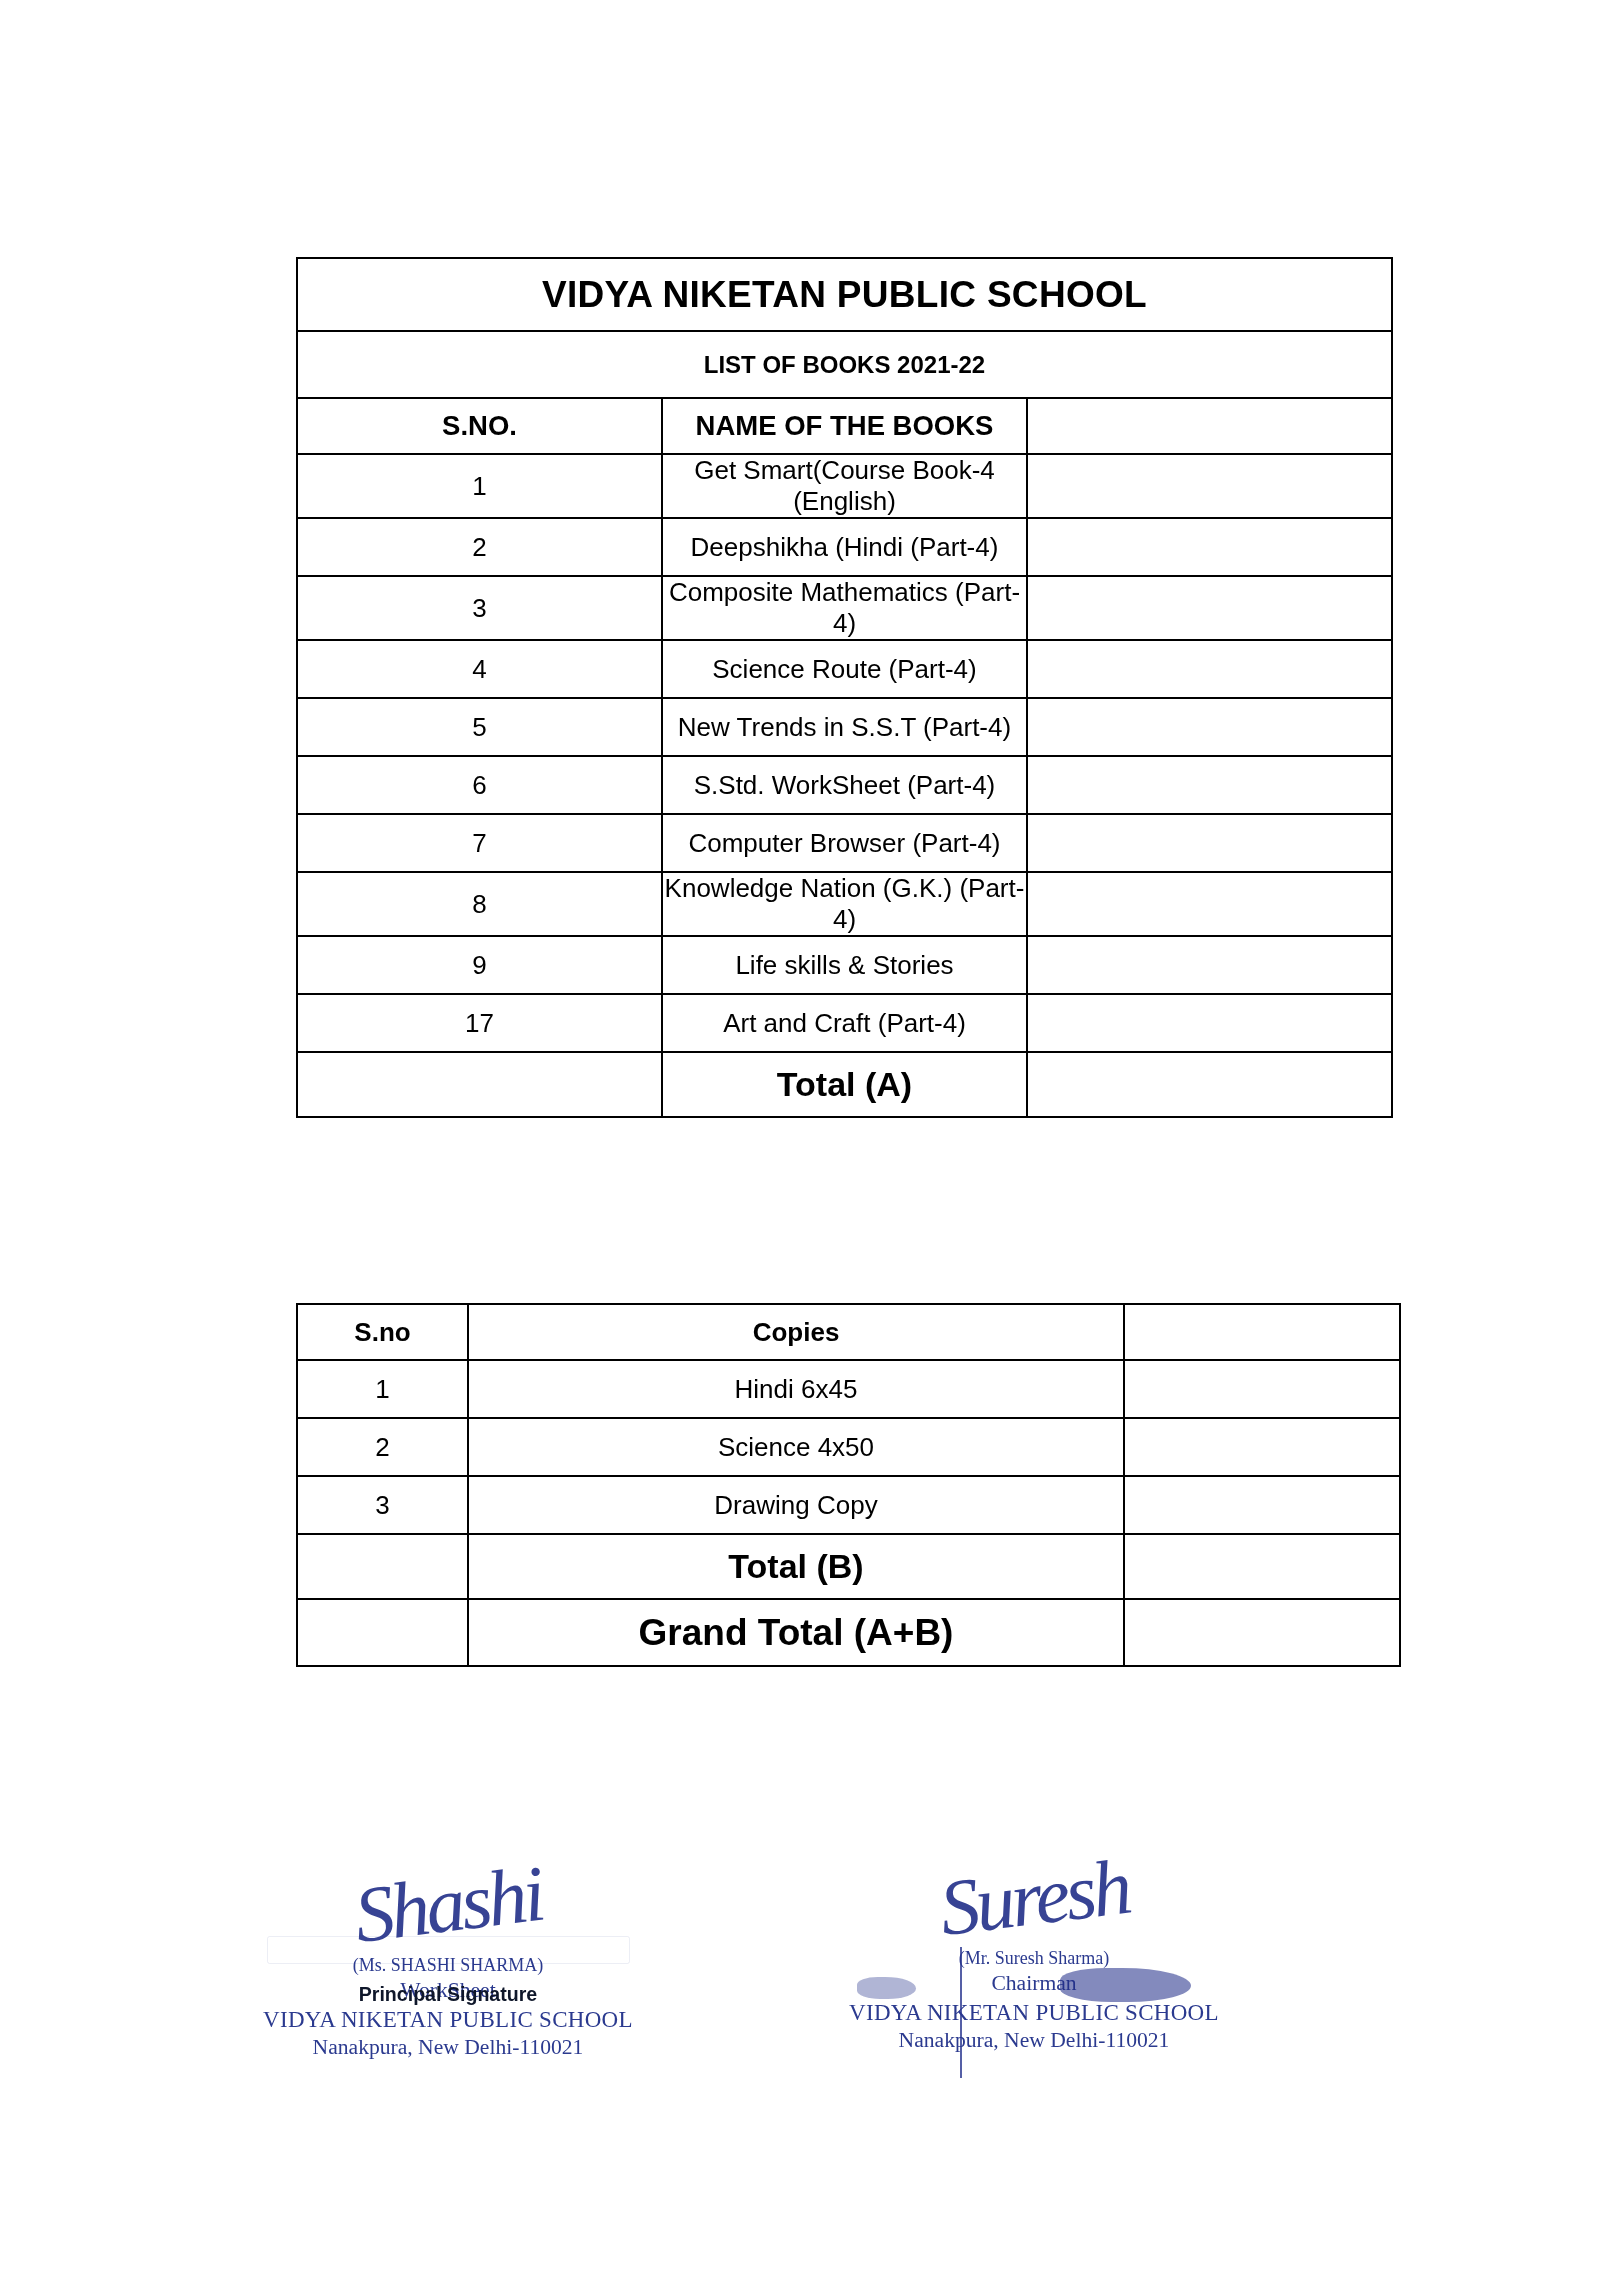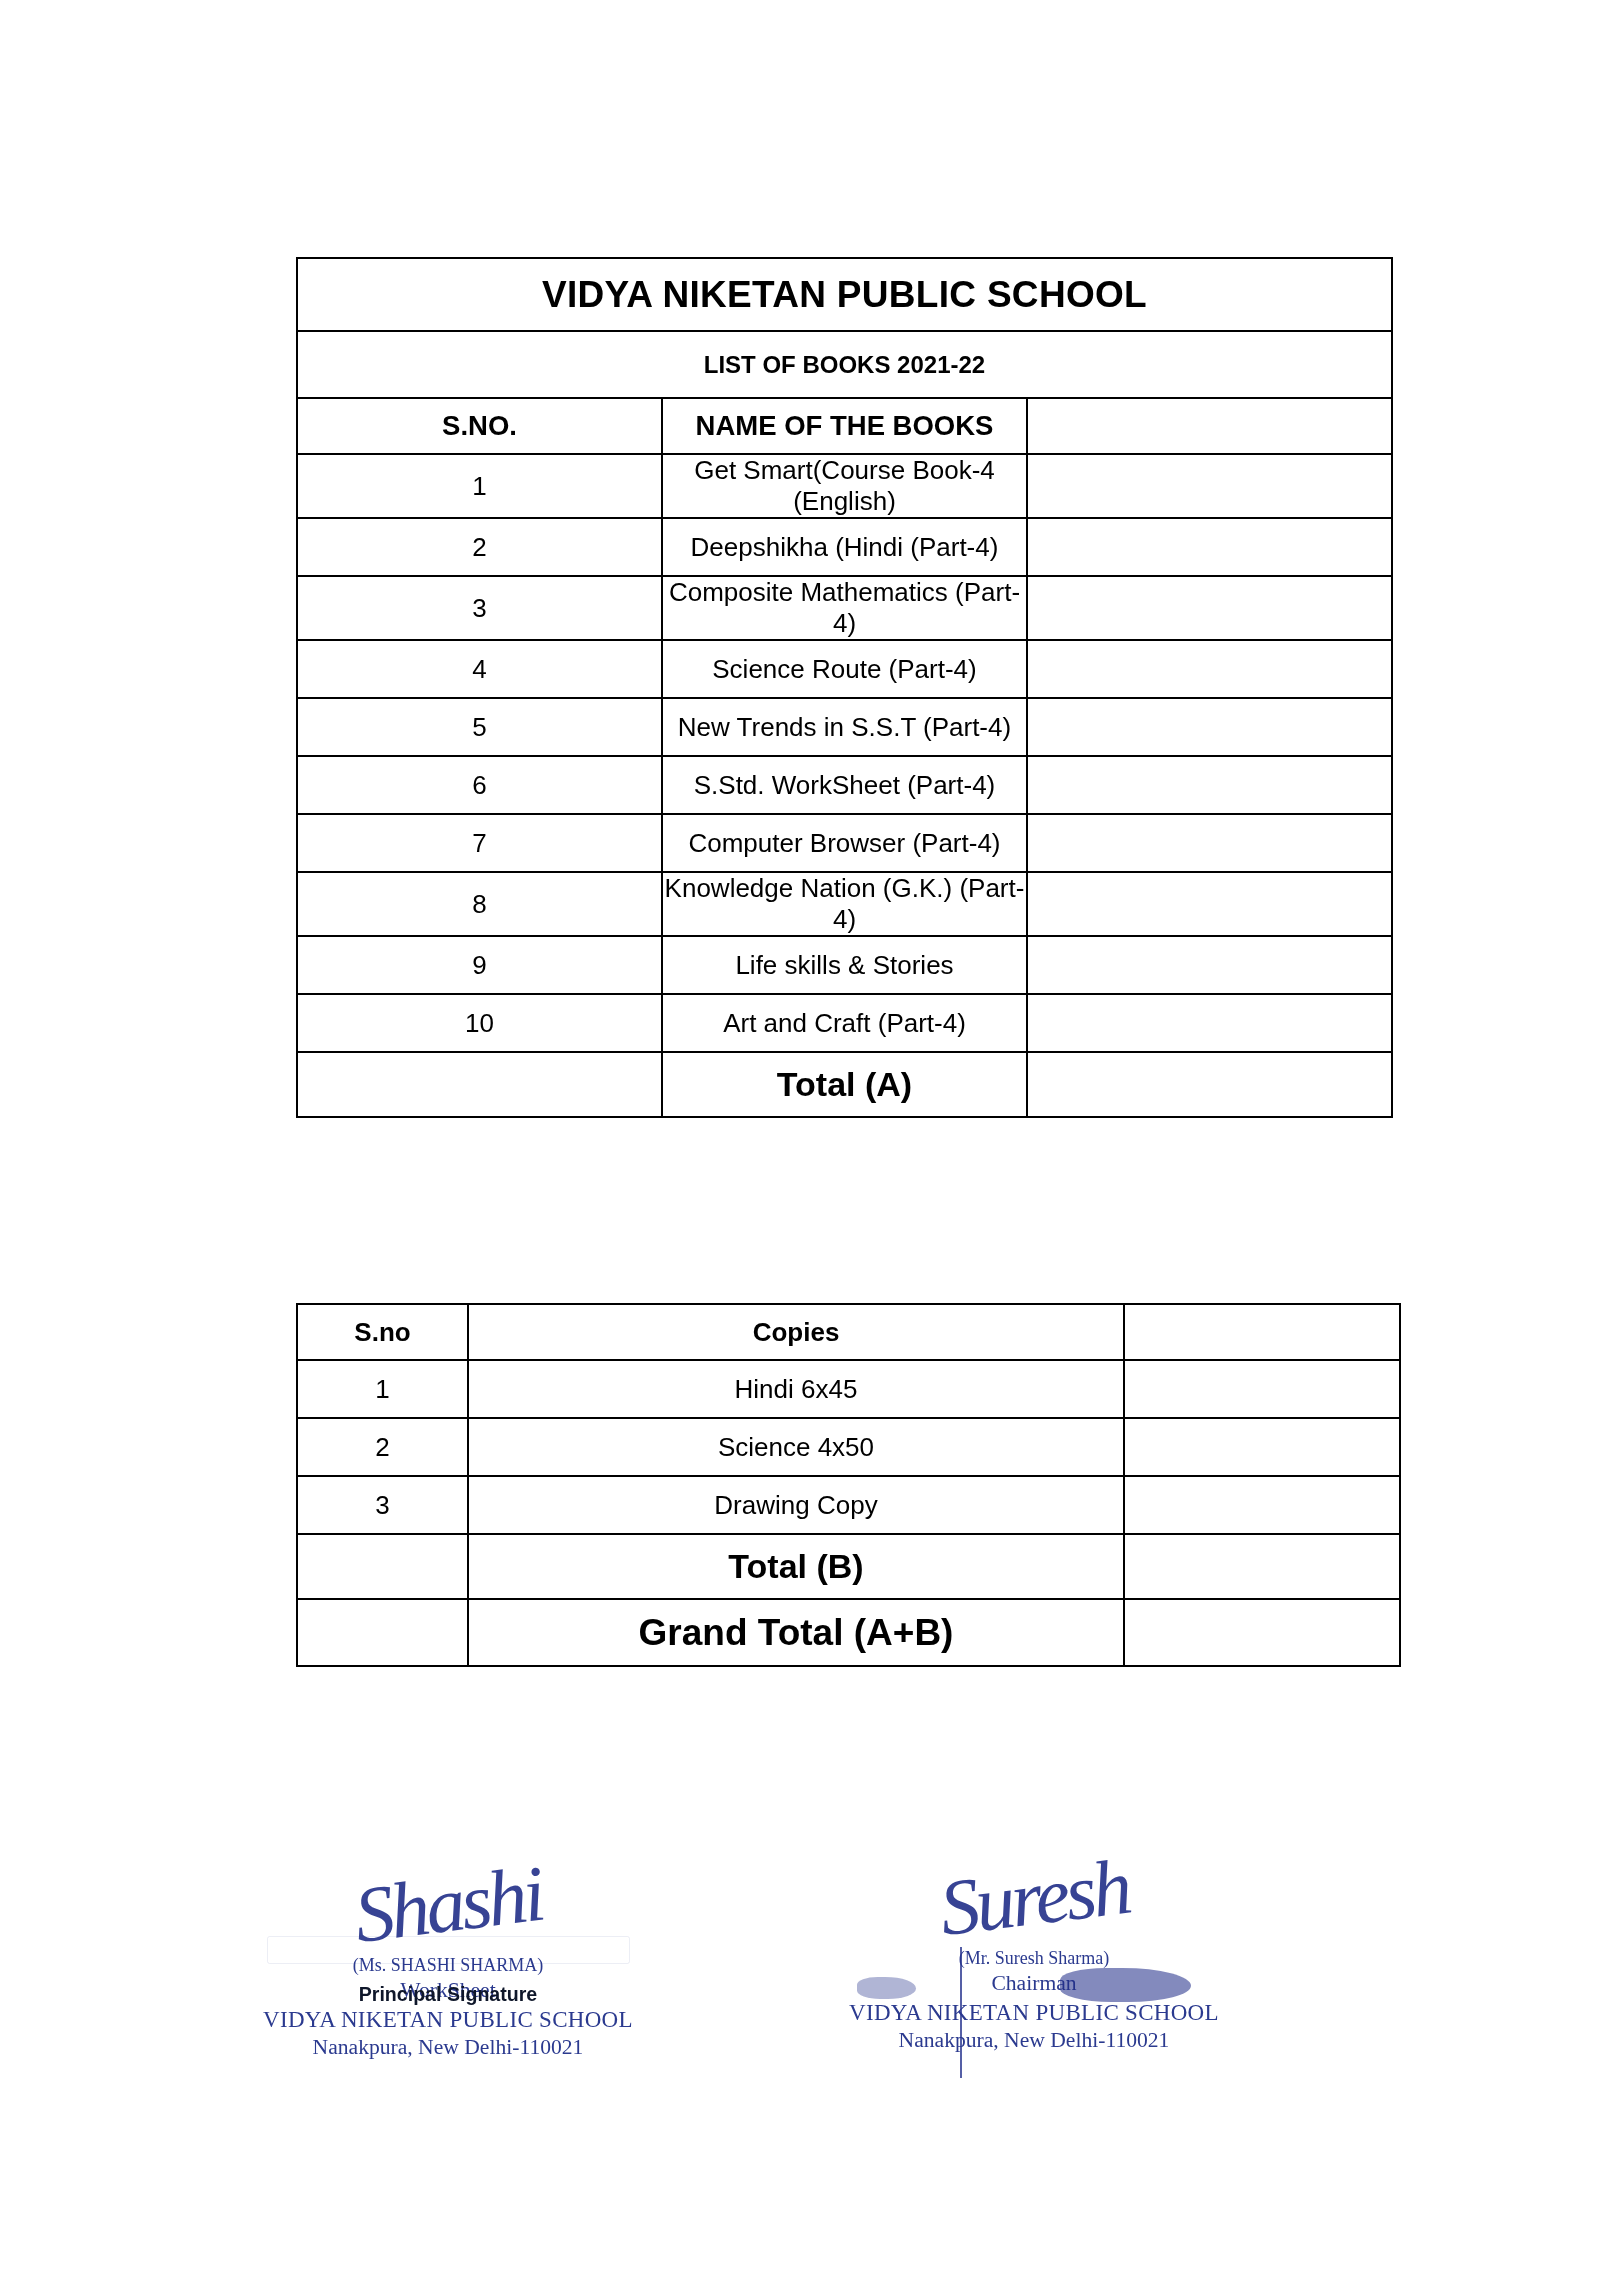--- a/index.html
+++ b/index.html
@@ -225,21 +225,21 @@
         <td>8</td>
         <td>Knowledge Nation (G.K.) (Part-4)</td>
         <td></td>
       </tr>
       <tr class="row-item">
         <td>9</td>
         <td>Life skills &amp; Stories</td>
         <td></td>
       </tr>
       <tr class="row-item">
-        <td>10</td>
+        <td>17</td>
         <td>Art and Craft (Part-4)</td>
         <td></td>
       </tr>
 
       <tr class="row-total">
         <td></td>
         <td>Total (A)</td>
         <td></td>
       </tr>
     </tbody>

